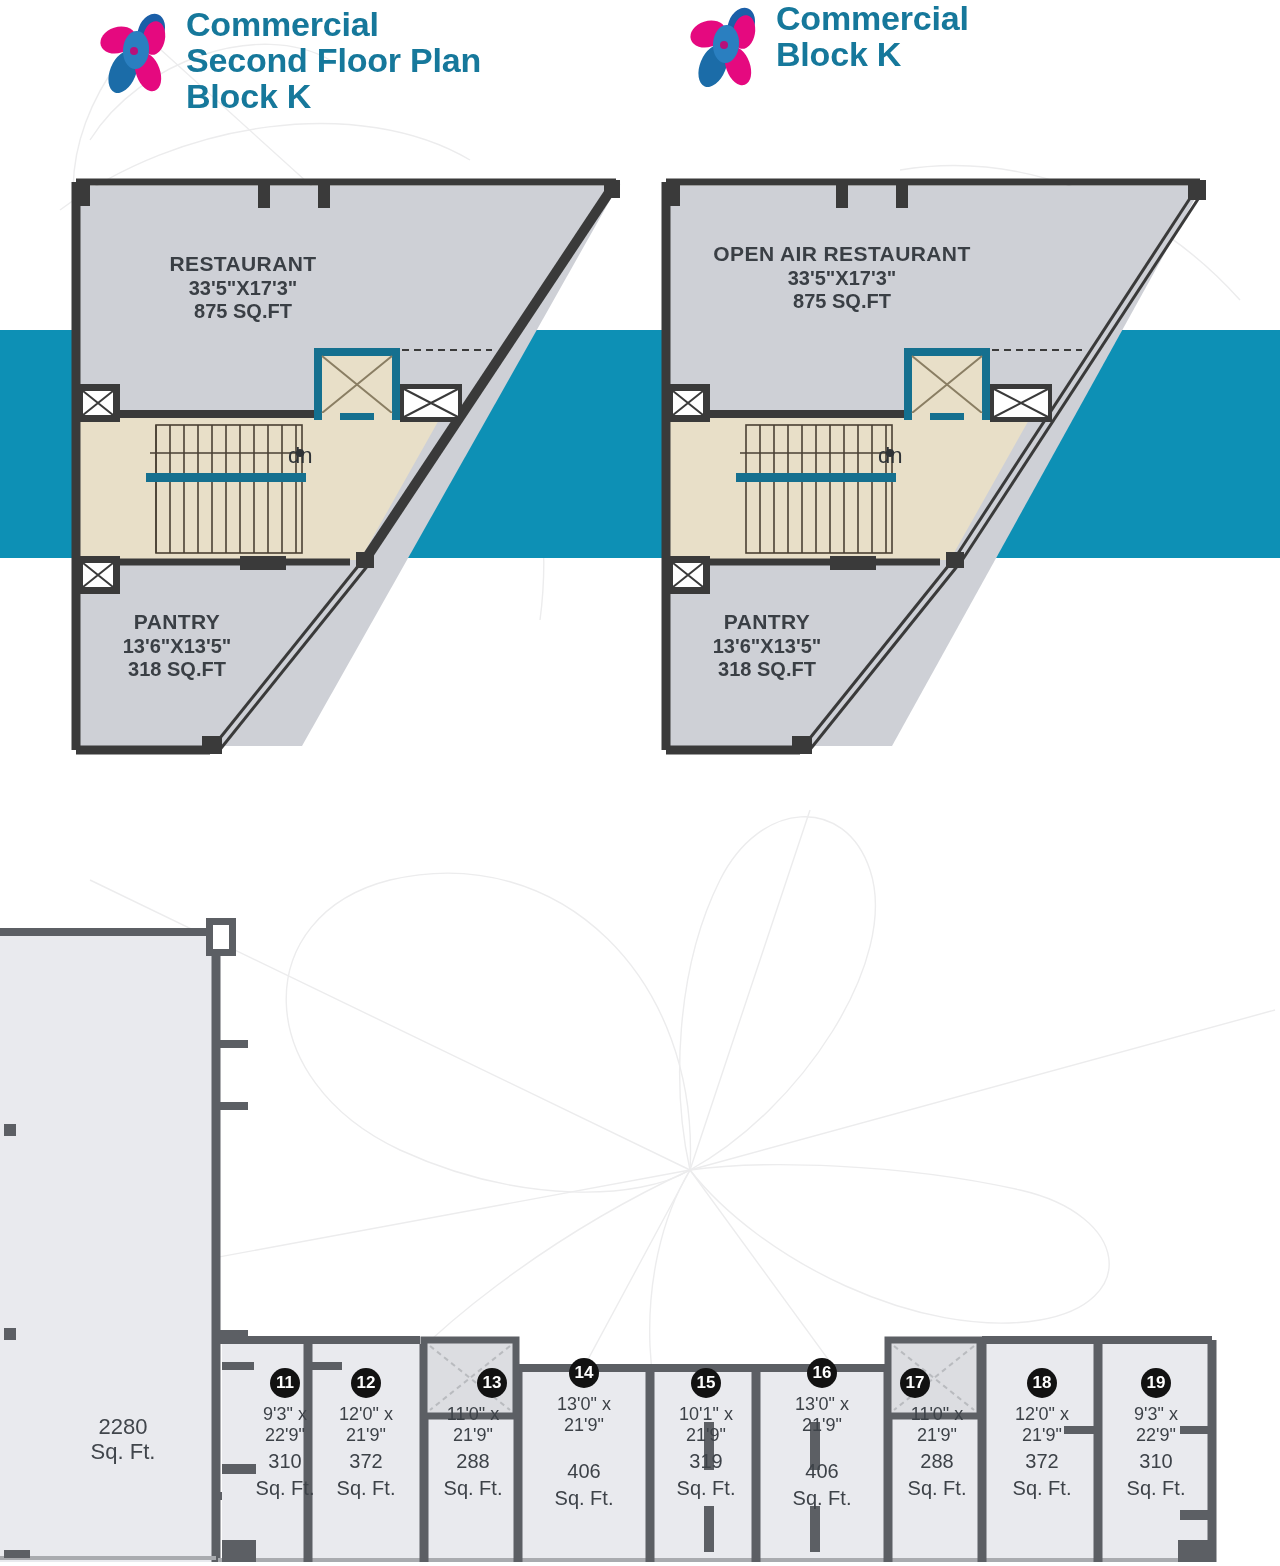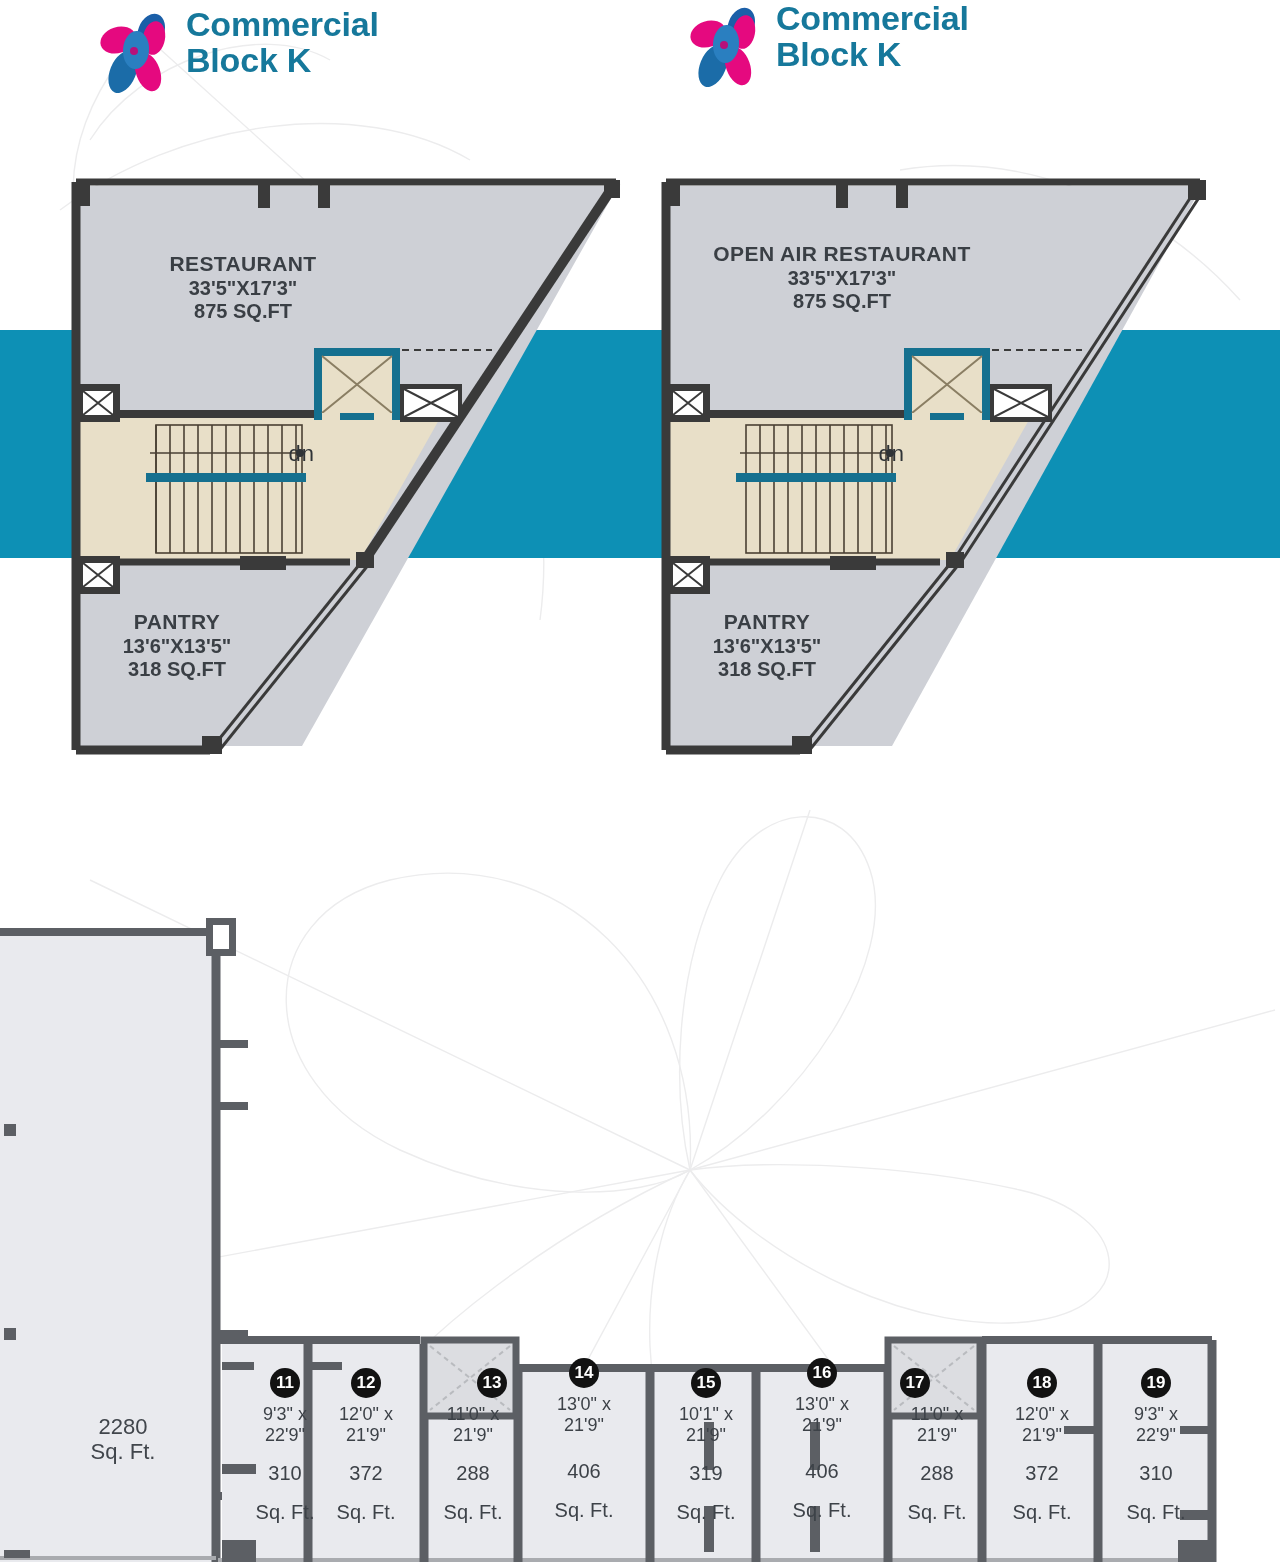--- a/index.html
+++ b/index.html
@@ -34,35 +34,35 @@
   
   .plan-svg{position:absolute;z-index:5;}
 
   
   .rlabel{position:absolute;z-index:7;text-align:center;color:#3a3f45;
           font-family:"Liberation Sans", sans-serif;line-height:1.18;}
   .rlabel .nm{font-weight:bold;font-size:21px;letter-spacing:.4px;display:block;}
   .rlabel .dm{font-size:20px;font-weight:bold;display:block;}
   .rlabel .sf{font-size:20px;font-weight:bold;display:block;}
   .dn-label{position:absolute;z-index:7;font-size:22px;color:#2f3337;
-            font-family:Liberation Mono, monospace;}
+            font-family:Liberation Sans, sans-serif;}
 
   
   .bottom-plan{position:absolute;left:0;top:900px;width:1280px;height:666px;z-index:4;}
   .big-area-label{position:absolute;z-index:7;text-align:center;color:#41464c;
                   font-size:22px;line-height:1.12;font-family:"Liberation Sans", sans-serif;}
   .unit{position:absolute;z-index:7;text-align:center;color:#3d4248;
         font-family:"Liberation Sans", sans-serif;}
   .unit .badge{
     display:inline-block;width:30px;height:30px;border-radius:50%;
     background:#121212;color:#ffffff;font-size:17px;font-weight:bold;
     line-height:30px;text-align:center;
   }
   .unit .dim{display:block;font-size:18px;line-height:1.18;margin-top:6px;white-space:pre-line;}
-  .unit .area{display:block;font-size:20px;line-height:1.15;margin-top:16px;}
+  .unit .area{display:block;font-size:20px;line-height:1.15;margin-top:4px;}
 </style>
 </head>
 <body>
 
 <div class="stage">
 
   <svg class="bg-decor" viewBox="0 0 1280 1566">
     <g stroke="#ececed" stroke-width="1.4" fill="none">
       <path d="M690,1170 C700,980 560,840 390,880 C250,915 250,1080 400,1150 C520,1205 640,1200 690,1170Z"></path>
       <path d="M690,1170 C800,1110 900,960 870,870 C845,795 760,800 720,880 C675,970 672,1090 690,1170Z"></path>
@@ -94,20 +94,21 @@
         <ellipse cx="55" cy="22" rx="13" ry="19" transform="rotate(22 55 22)" fill="#1b5fa8"></ellipse>
         <ellipse cx="58" cy="28" rx="11" ry="17" transform="rotate(10 58 28)" fill="#e5097f"></ellipse>
         <ellipse cx="27" cy="62" rx="13" ry="22" transform="rotate(22 27 62)" fill="#1b6ca8"></ellipse>
         <ellipse cx="52" cy="62" rx="12" ry="20" transform="rotate(-20 52 62)" fill="#e5097f"></ellipse>
         <ellipse cx="40" cy="40" rx="13" ry="19" transform="rotate(4 40 40)" fill="#2a7fc0"></ellipse>
         <circle cx="38" cy="41" r="4" fill="#b7117a"></circle>
       </g>
     </svg>
     <div class="plan-title">
       <span class="ln">Commercial</span>
+      <span class="ln">Second Floor Plan</span>
       <span class="ln">Block K</span>
     </div>
   </div>
 
   <div class="plan-header" style="left:686px;top:0px;">
     <svg class="logo" viewBox="0 0 78 96">
       <g>
         <ellipse cx="22" cy="30" rx="18" ry="13" transform="rotate(-18 22 30)" fill="#e5097f"></ellipse>
         <ellipse cx="55" cy="22" rx="13" ry="19" transform="rotate(22 55 22)" fill="#1b5fa8"></ellipse>
         <ellipse cx="58" cy="28" rx="11" ry="17" transform="rotate(10 58 28)" fill="#e5097f"></ellipse>

